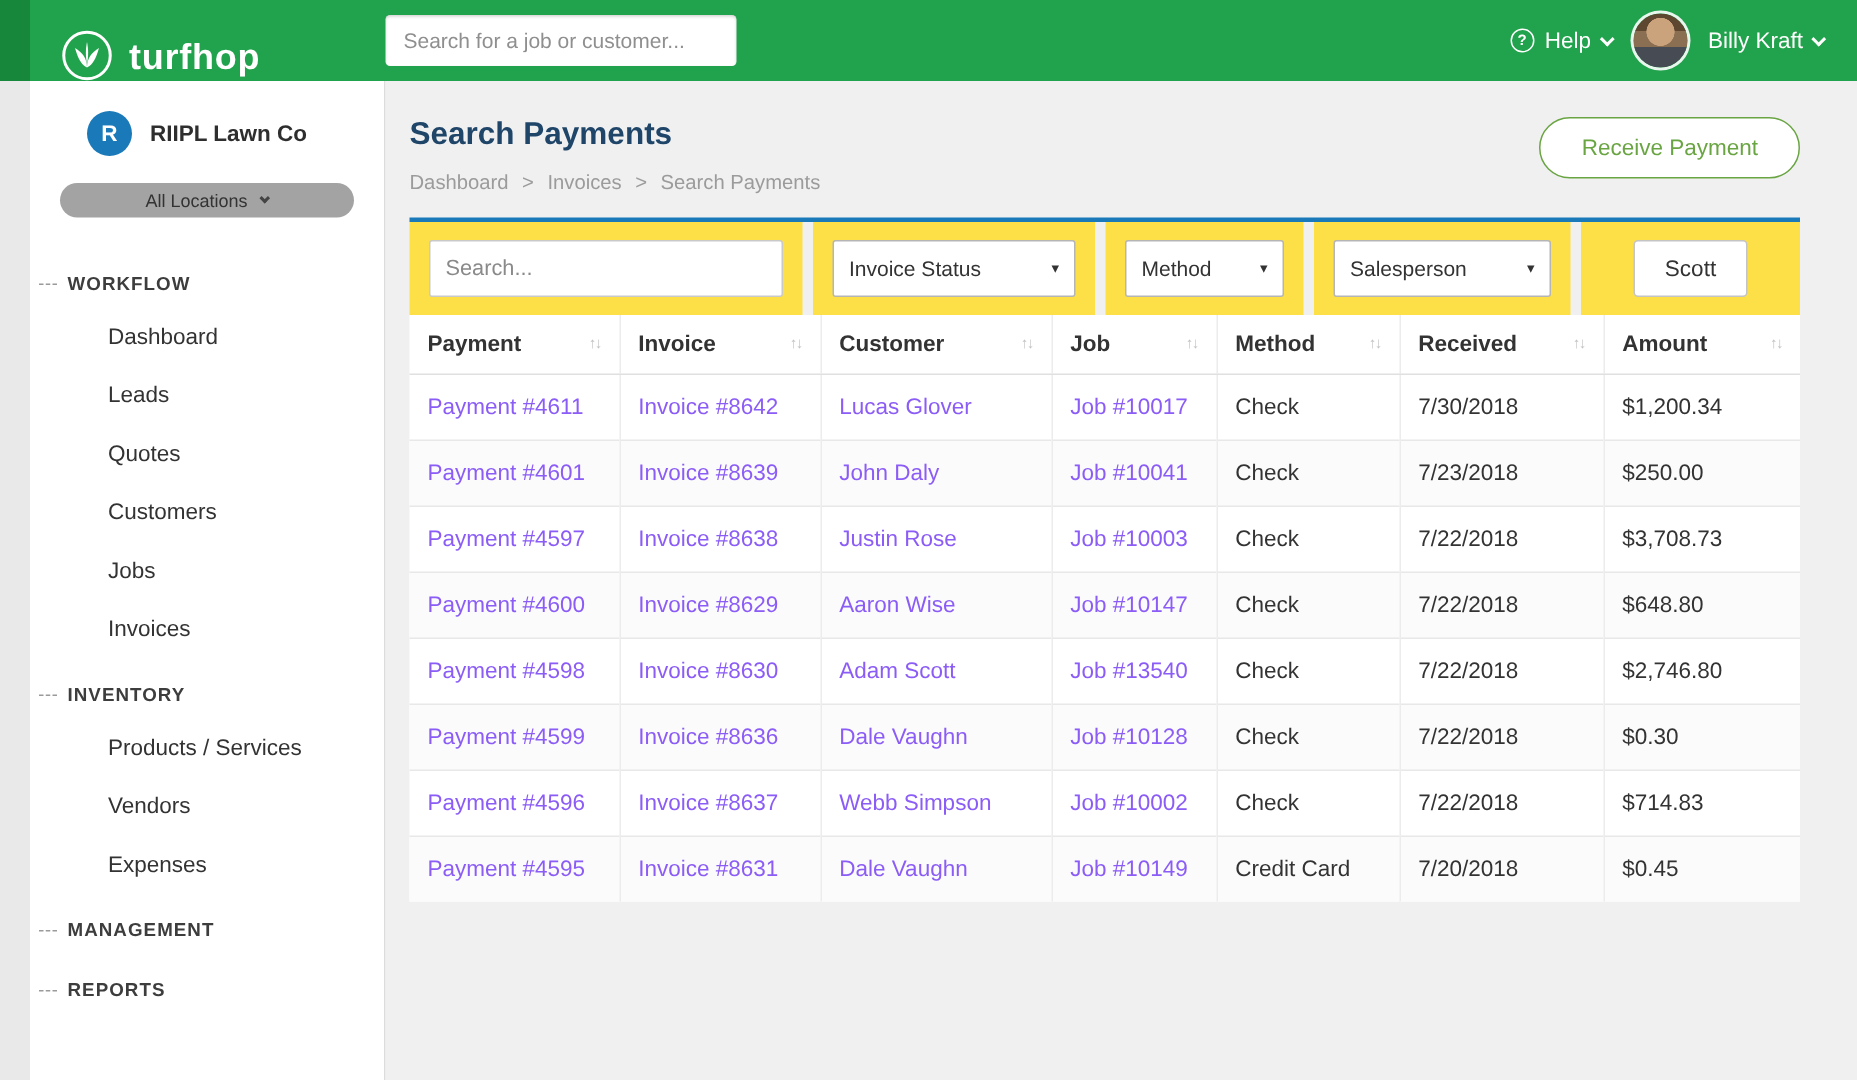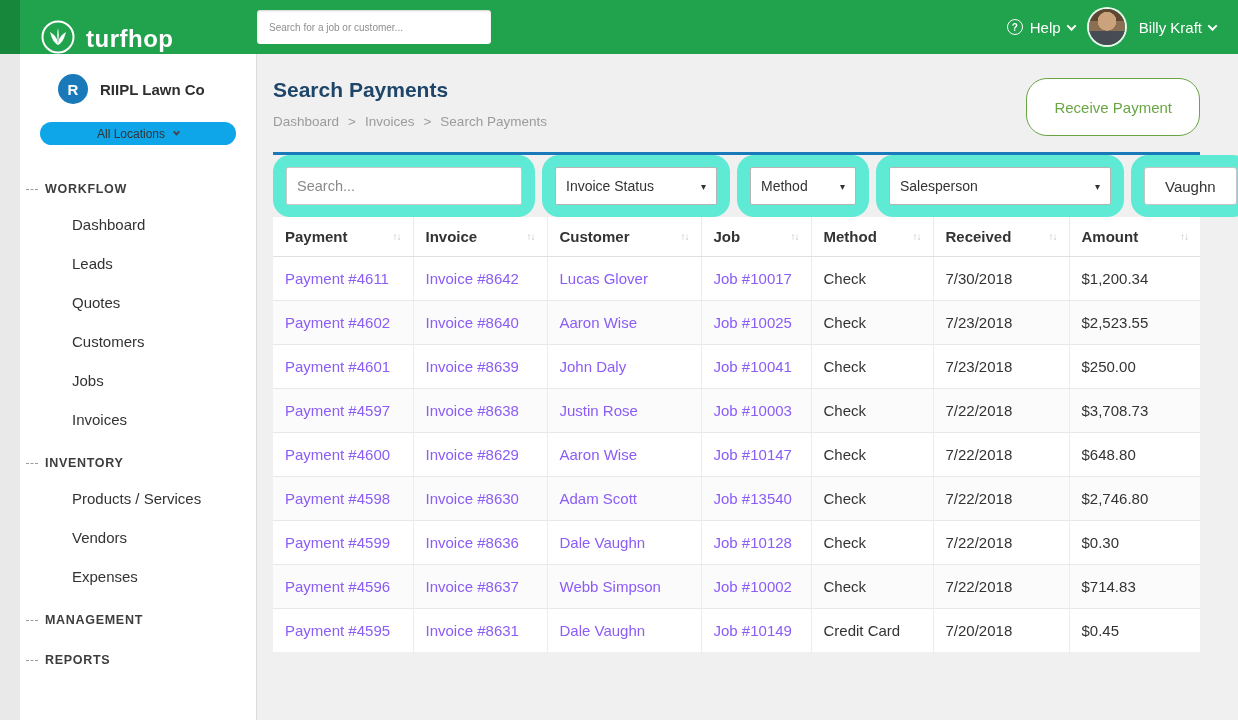--- a/index.html
+++ b/index.html
@@ -5,21 +5,21 @@
   * { margin:0; padding:0; box-sizing:border-box; }
   html,body { width:1238px; height:720px; overflow:hidden;
     font-family:"Liberation Sans", sans-serif; background:#f0f0f1; }
 
   
   .topbar { height:54px; background:#21a24c; display:flex; align-items:center; }
   .topbar-dark { width:20px; height:54px; background:#17873c; flex:0 0 auto; }
   .brand-zone { display:flex; align-items:center; gap:10px; padding-left:20px; width:237px; flex:0 0 auto;margin-top:24px; }
   .brand-text { color:#fff; font-size:24px; font-weight:600; letter-spacing:.5px; }
   .top-search input { width:234px; height:34px; border:none; border-radius:3px;
-    padding:0 12px; font-size:10px; color:#444; outline:none;
+    padding:0 12px; font-size:14px; color:#444; outline:none;
     box-shadow: inset 0 1px 2px rgba(0,0,0,.18); font-family:inherit; }
   .top-search input::placeholder { color:#8f8f8f; }
   .top-right { margin-left:auto; display:flex; align-items:center; gap:14px;
     padding-right:22px; color:#fff; }
   .help-group { display:flex; align-items:center; gap:7px; font-size:15px; cursor:pointer; }
   .qicon { width:16px; height:16px; border:1.5px solid #fff; border-radius:50%;
     display:inline-flex; align-items:center; justify-content:center; font-size:10px; font-weight:bold; }
   .chev { width:7px; height:7px; border-right:2px solid currentColor; border-bottom:2px solid currentColor;
     transform:rotate(45deg) translate(-1px,-1px); display:inline-block; }
   .avatar { width:36px; height:36px; border-radius:50%; flex:0 0 auto;
@@ -33,48 +33,48 @@
   .content { display:flex; height:666px; }
   .gutter { width:20px; background:#e9e9e9; flex:0 0 auto; }
   .sidebar { width:237px; flex:0 0 auto; background:#fff; border-right:1px solid #dcdcdc;
     padding-top:16px; overflow:hidden; }
 
   
   .company { display:flex; align-items:center; gap:12px; padding:4px 0 4px 38px; }
   .r-avatar { width:30px; height:30px; border-radius:50%; background:#1a7ab9; color:#fff;
     font-weight:bold; display:flex; align-items:center; justify-content:center; font-size:15px; }
   .company-name { font-size:15px; font-weight:bold; color:#2e2e2e; }
-  .locations-pill { margin:14px auto 6px; width:196px; height:23px; background:#0ea5e9;
+  .locations-pill { margin:14px auto 6px; width:196px; height:23px; background:#a3a3a3;
     border-radius:12px; display:flex; align-items:center; justify-content:center; gap:9px;
     font-size:12px; color:#333; cursor:pointer; }
   .locations-pill .chev { width:5px; height:5px; color:#444; }
   .sb-nav { margin-top:26px; }
   .sb-section { display:flex; align-items:center; gap:7px; padding:11px 0 9px 6px;
     font-size:12.5px; font-weight:bold; letter-spacing:.7px; color:#3d3d3d; margin-top:6px; }
   .dash { width:12px; border-top:1px dashed #9a9a9a; display:inline-block; }
   .sb-item { padding:11px 0 11px 52px; font-size:15px; color:#333; cursor:pointer; }
 
   
   .main { flex:1; background:#f0f0f1; padding:20px 38px 0 16px; overflow:hidden; }
   .main-header { display:flex; justify-content:space-between; align-items:flex-start; }
   .page-title { font-size:21px; font-weight:bold; color:#1f4568; margin:4px 0 12px 0; }
   .breadcrumb { font-size:13.5px; color:#9b9b9b; display:flex; gap:9px; }
   .breadcrumb .bc { cursor:pointer; }
-  .receive-btn { height:58px; padding:0 27px; border:1.5px solid #6aa543; border-radius:21px;
+  .receive-btn { height:41px; padding:0 27px; border:1.5px solid #6aa543; border-radius:21px;
     background:#fff; color:#6aa543; font-size:15px; display:flex; align-items:center;
     cursor:pointer; margin-top:4px; font-family:inherit; }
 
   .card-region { margin-top:16px; }
   .blue-bar { height:3px; background:#1a7ab9; }
   .filter-row { display:flex; gap:7px; }
-  .filter-box { background:#5eead4; display:flex; align-items:center; padding:0 13px; height:62px;border-radius:17px; }
+  .filter-box { background:#fde047; display:flex; align-items:center; padding:0 13px; height:62px; }
   .fb-search { width:262px; flex:0 0 auto; }
   .fb-status { width:188px; flex:0 0 auto; }
   .fb-method { width:132px; flex:0 0 auto; }
-  .fb-sales  { width:248px; flex:0 0 auto; }
+  .fb-sales  { width:171px; flex:0 0 auto; }
   .fb-filter { flex:1; justify-content:center; }
   .filter-box input { width:100%; height:38px; border:1px solid #c9c9c9; border-radius:2px;
     padding:0 10px; font-size:14.5px; color:#444; outline:none; font-family:inherit; }
   .filter-box input::placeholder { color:#8a8a8a; }
   .fselect { width:100%; height:38px; border:1px solid #b5b5b5; border-radius:2px; background:#fff;
     display:flex; align-items:center; justify-content:space-between; padding:0 10px;
     font-size:14px; color:#333; cursor:pointer;gap:20px; }
   .fselect .arrow { font-size:10px; color:#333; }
   .filter-btn { height:38px; padding:0 20px; background:#fff; border:1px solid #c4c4c4;
     border-radius:3px; font-size:15px; color:#333; cursor:pointer; font-family:inherit; }
@@ -203,21 +203,21 @@
             <span class="arrow">▾</span>
           </div>
         </div>
         <div class="filter-box fb-sales">
           <div class="fselect">
             <span>Salesperson</span>
             <span class="arrow">▾</span>
           </div>
         </div>
         <div class="filter-box fb-filter">
-          <button class="filter-btn">Vaughn</button>
+          <button class="filter-btn">Scott</button>
         </div>
       </div>
 
       <table>
         <colgroup>
           <col style="width:140px">
             <col style="width:134px">
             <col style="width:154px">
           <col style="width:110px">
             <col style="width:122px">
@@ -274,29 +274,20 @@
           <tr>
             <td class="c-link">Payment #4611</td>
             <td class="c-link">Invoice #8642</td>
             <td class="c-link">Lucas Glover</td>
             <td class="c-link">Job #10017</td>
             <td>Check</td>
             <td>7/30/2018</td>
             <td>$1,200.34</td>
           </tr>
           <tr>
-            <td class="c-link">Payment #4602</td>
-            <td class="c-link">Invoice #8640</td>
-            <td class="c-link">Aaron Wise</td>
-            <td class="c-link">Job #10025</td>
-            <td>Check</td>
-            <td>7/23/2018</td>
-            <td>$2,523.55</td>
-          </tr>
-          <tr>
             <td class="c-link">Payment #4601</td>
             <td class="c-link">Invoice #8639</td>
             <td class="c-link">John Daly</td>
             <td class="c-link">Job #10041</td>
             <td>Check</td>
             <td>7/23/2018</td>
             <td>$250.00</td>
           </tr>
           <tr>
             <td class="c-link">Payment #4597</td>

